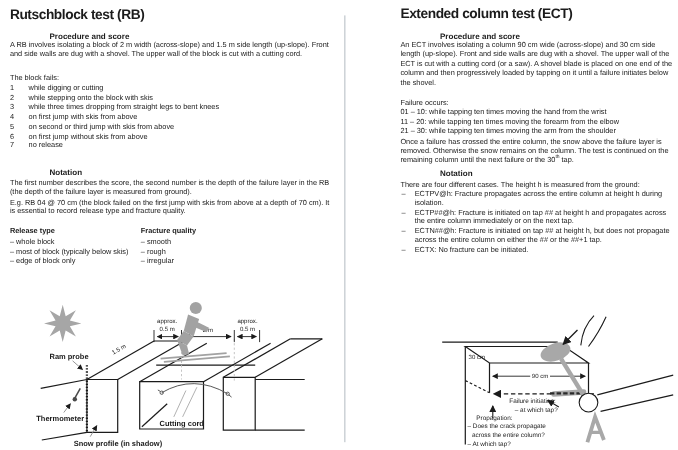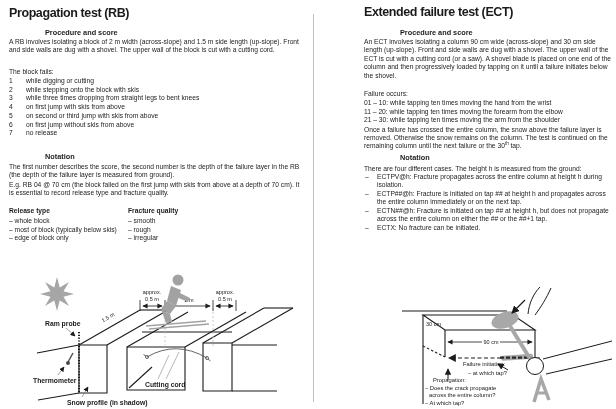--- a/index.html
+++ b/index.html
@@ -23,21 +23,21 @@
   .dd{font:5.5px "Liberation Sans",sans-serif;fill:#1b1b1b;}
   .dr{font:5.8px "Liberation Sans",sans-serif;fill:#1b1b1b;}
 </style>
 </head>
 <body>
 
 <div id="stage">
 
   <div class="divider"></div>
 
-  <div class="abs h1" style="left:9px;top:6px">Propagation test (RB)</div>
+  <div class="abs h1" style="left:9px;top:6px">Rutschblock test (RB)</div>
 
   <div class="abs h2" style="left:9px;top:28px">Procedure and score</div>
 
   <div class="abs bd" style="left:9px;top:38px;width:291px">A RB involves isolating a block of 2 m width (across-slope) and 1.5 m side length (up-slope). Front and side walls are dug with a shovel. The upper wall of the block is cut with a cutting cord.</div>
 
   <div class="abs bd nowrap" style="left:9px;top:68px">The block fails:</div>
 
   <div class="abs" style="left:9px;top:77px;width:291px">
     <div class="failrow">
       <span>1</span>
@@ -171,21 +171,21 @@
     <text class="dl" x="137" y="131">Cutting cord</text>
     <g stroke="#9a9a9a" stroke-width="0.7">
       <line x1="150" y1="123" x2="161" y2="99"></line>
       <line x1="158" y1="123" x2="171" y2="96"></line>
     </g>
 
     <text class="dl" x="59" y="149">Snow profile (in shadow)</text>
     <line x1="74" y1="141" x2="80" y2="131" stroke="#8a8a8a" stroke-width="0.8" marker-end="url(#ah)"></line>
   </svg>
 
-  <div class="abs h1" style="left:364px;top:5px">Extended failure test (ECT)</div>
+  <div class="abs h1" style="left:364px;top:5px">Extended column test (ECT)</div>
 
   <div class="abs h2" style="left:364px;top:28px">Procedure and score</div>
 
   <div class="abs bd" style="left:364px;top:38px;width:249px">An ECT involves isolating a column 90 cm wide (across-slope) and 30 cm side length (up-slope). Front and side walls are dug with a shovel. The upper wall of the ECT is cut with a cutting cord (or a saw). A shovel blade is placed on one end of the column and then progressively loaded by tapping on it until a failure initiates below the shovel.</div>
 
   <div class="abs bd nowrap" style="left:364px;top:90px">Failure occurs:</div>
 
   <div class="abs bd2 modes" style="left:364px;top:99px;width:249px">
     <div>01 – 10: while tapping ten times moving the hand from the wrist</div>
     <div>11 – 20: while tapping ten times moving the forearm from the elbow</div>

